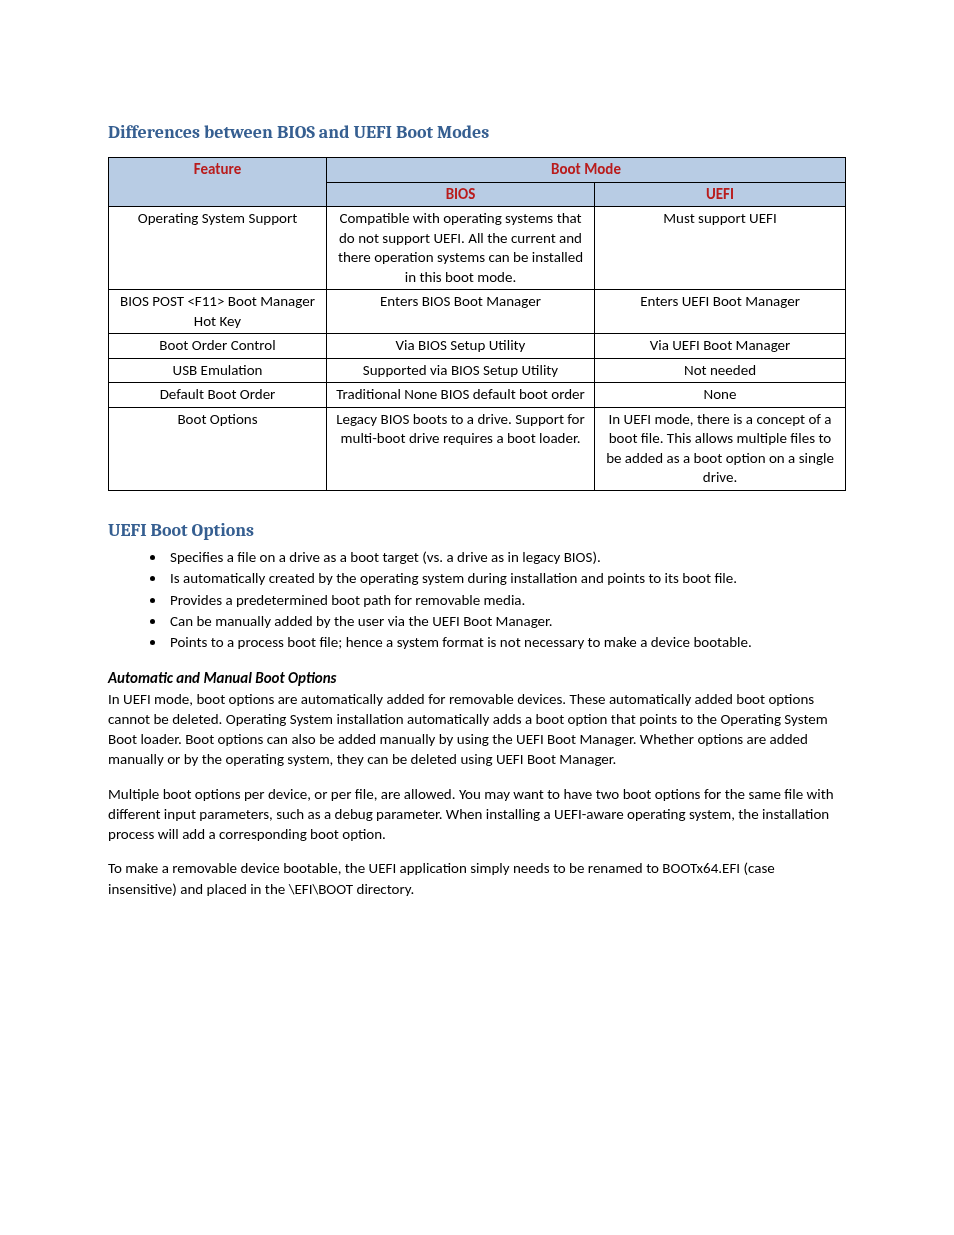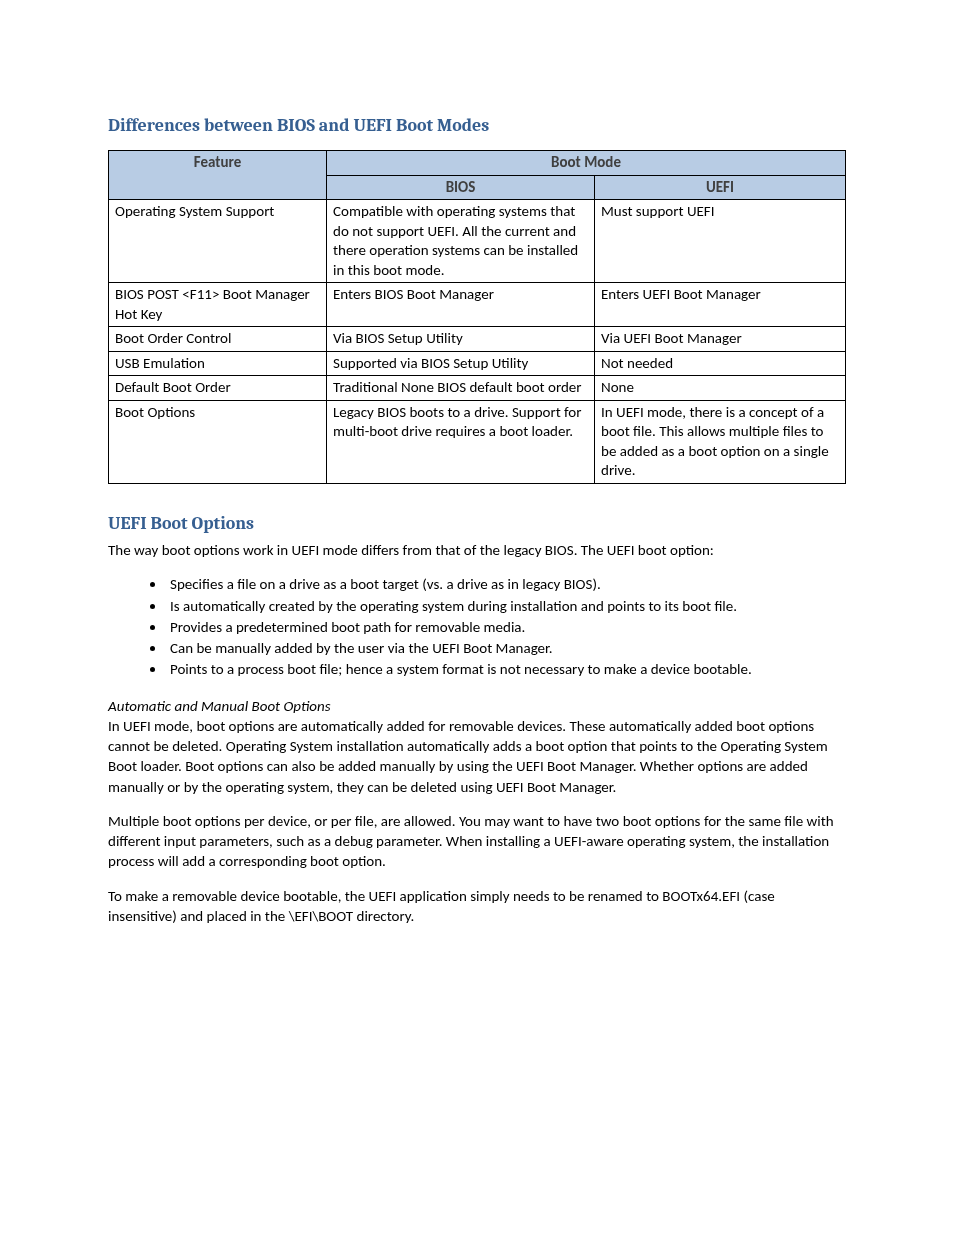--- a/index.html
+++ b/index.html
@@ -11,61 +11,61 @@
     padding: 110px 108px 60px 108px;
     width: 954px;
     box-sizing: border-box;
     line-height: 1.35;
   }
   h2 {
     font-family: Cambria, Georgia, serif;
     color: #365f91;
     font-size: 18px;
     font-weight: bold;
-    margin: 4px 0 4px 0;
+    margin: 11px 0 4px 0;
   }
   p {
     margin: 0 0 14px 0;
   }
   table {
     border-collapse: collapse;
     width: 100%;
     margin: 12px 0 28px 0;
     font-size: 15px;
   }
   th, td {
     border: 1px solid #000;
     padding: 2px 6px 2px 6px;
-    text-align: left;
+    text-align: center;
     vertical-align: top;
     line-height: 1.3;
   }
   th {
     background: #b8cce4;
-    color: #404040;
+    color: #b91c1c;
     font-weight: bold;
     text-align: center;
   }
   th.feature {
     width: 205px;
   }
   th.sub {
     font-weight: bold;
   }
   td.col-bios { width: 255px; }
   ul {
     margin: 2px 0 14px 0;
     padding-left: 58px;
   }
   li {
     padding-left: 4px;
     margin-bottom: 1px;
   }
   .subheading {
-    font-weight: normal;
+    font-weight: bold;
     font-style: italic;
     margin: 16px 0 0 0;
   }
   .page-wrap {
     position: relative;
     min-height: 1070px;
   }
 </style>
 </head>
 <body>
@@ -112,21 +112,20 @@
     </tr>
     <tr>
       <td>Boot Options</td>
       <td>Legacy BIOS boots to a drive.  Support for multi-boot drive requires a boot loader.</td>
       <td>In UEFI mode, there is a concept of a boot file.  This allows multiple files to be added as a boot option on a single drive.</td>
     </tr>
   </tbody>
 </table>
 
 <h2>UEFI Boot Options</h2>
-<p>The way boot options work in UEFI mode differs from that of the legacy BIOS.  The UEFI boot option:</p>
 
 <ul>
   <li>Specifies a file on a drive as a boot target (vs. a drive as in legacy BIOS).</li>
   <li>Is automatically created by the operating system during installation and points to its boot file.</li>
   <li>Provides a predetermined boot path for removable media.</li>
   <li>Can be manually added by the user via the UEFI Boot Manager.</li>
   <li>Points to a process boot file; hence a system format is not necessary to make a device bootable.</li>
 </ul>
 
 <p class="subheading">Automatic and Manual Boot Options</p>

